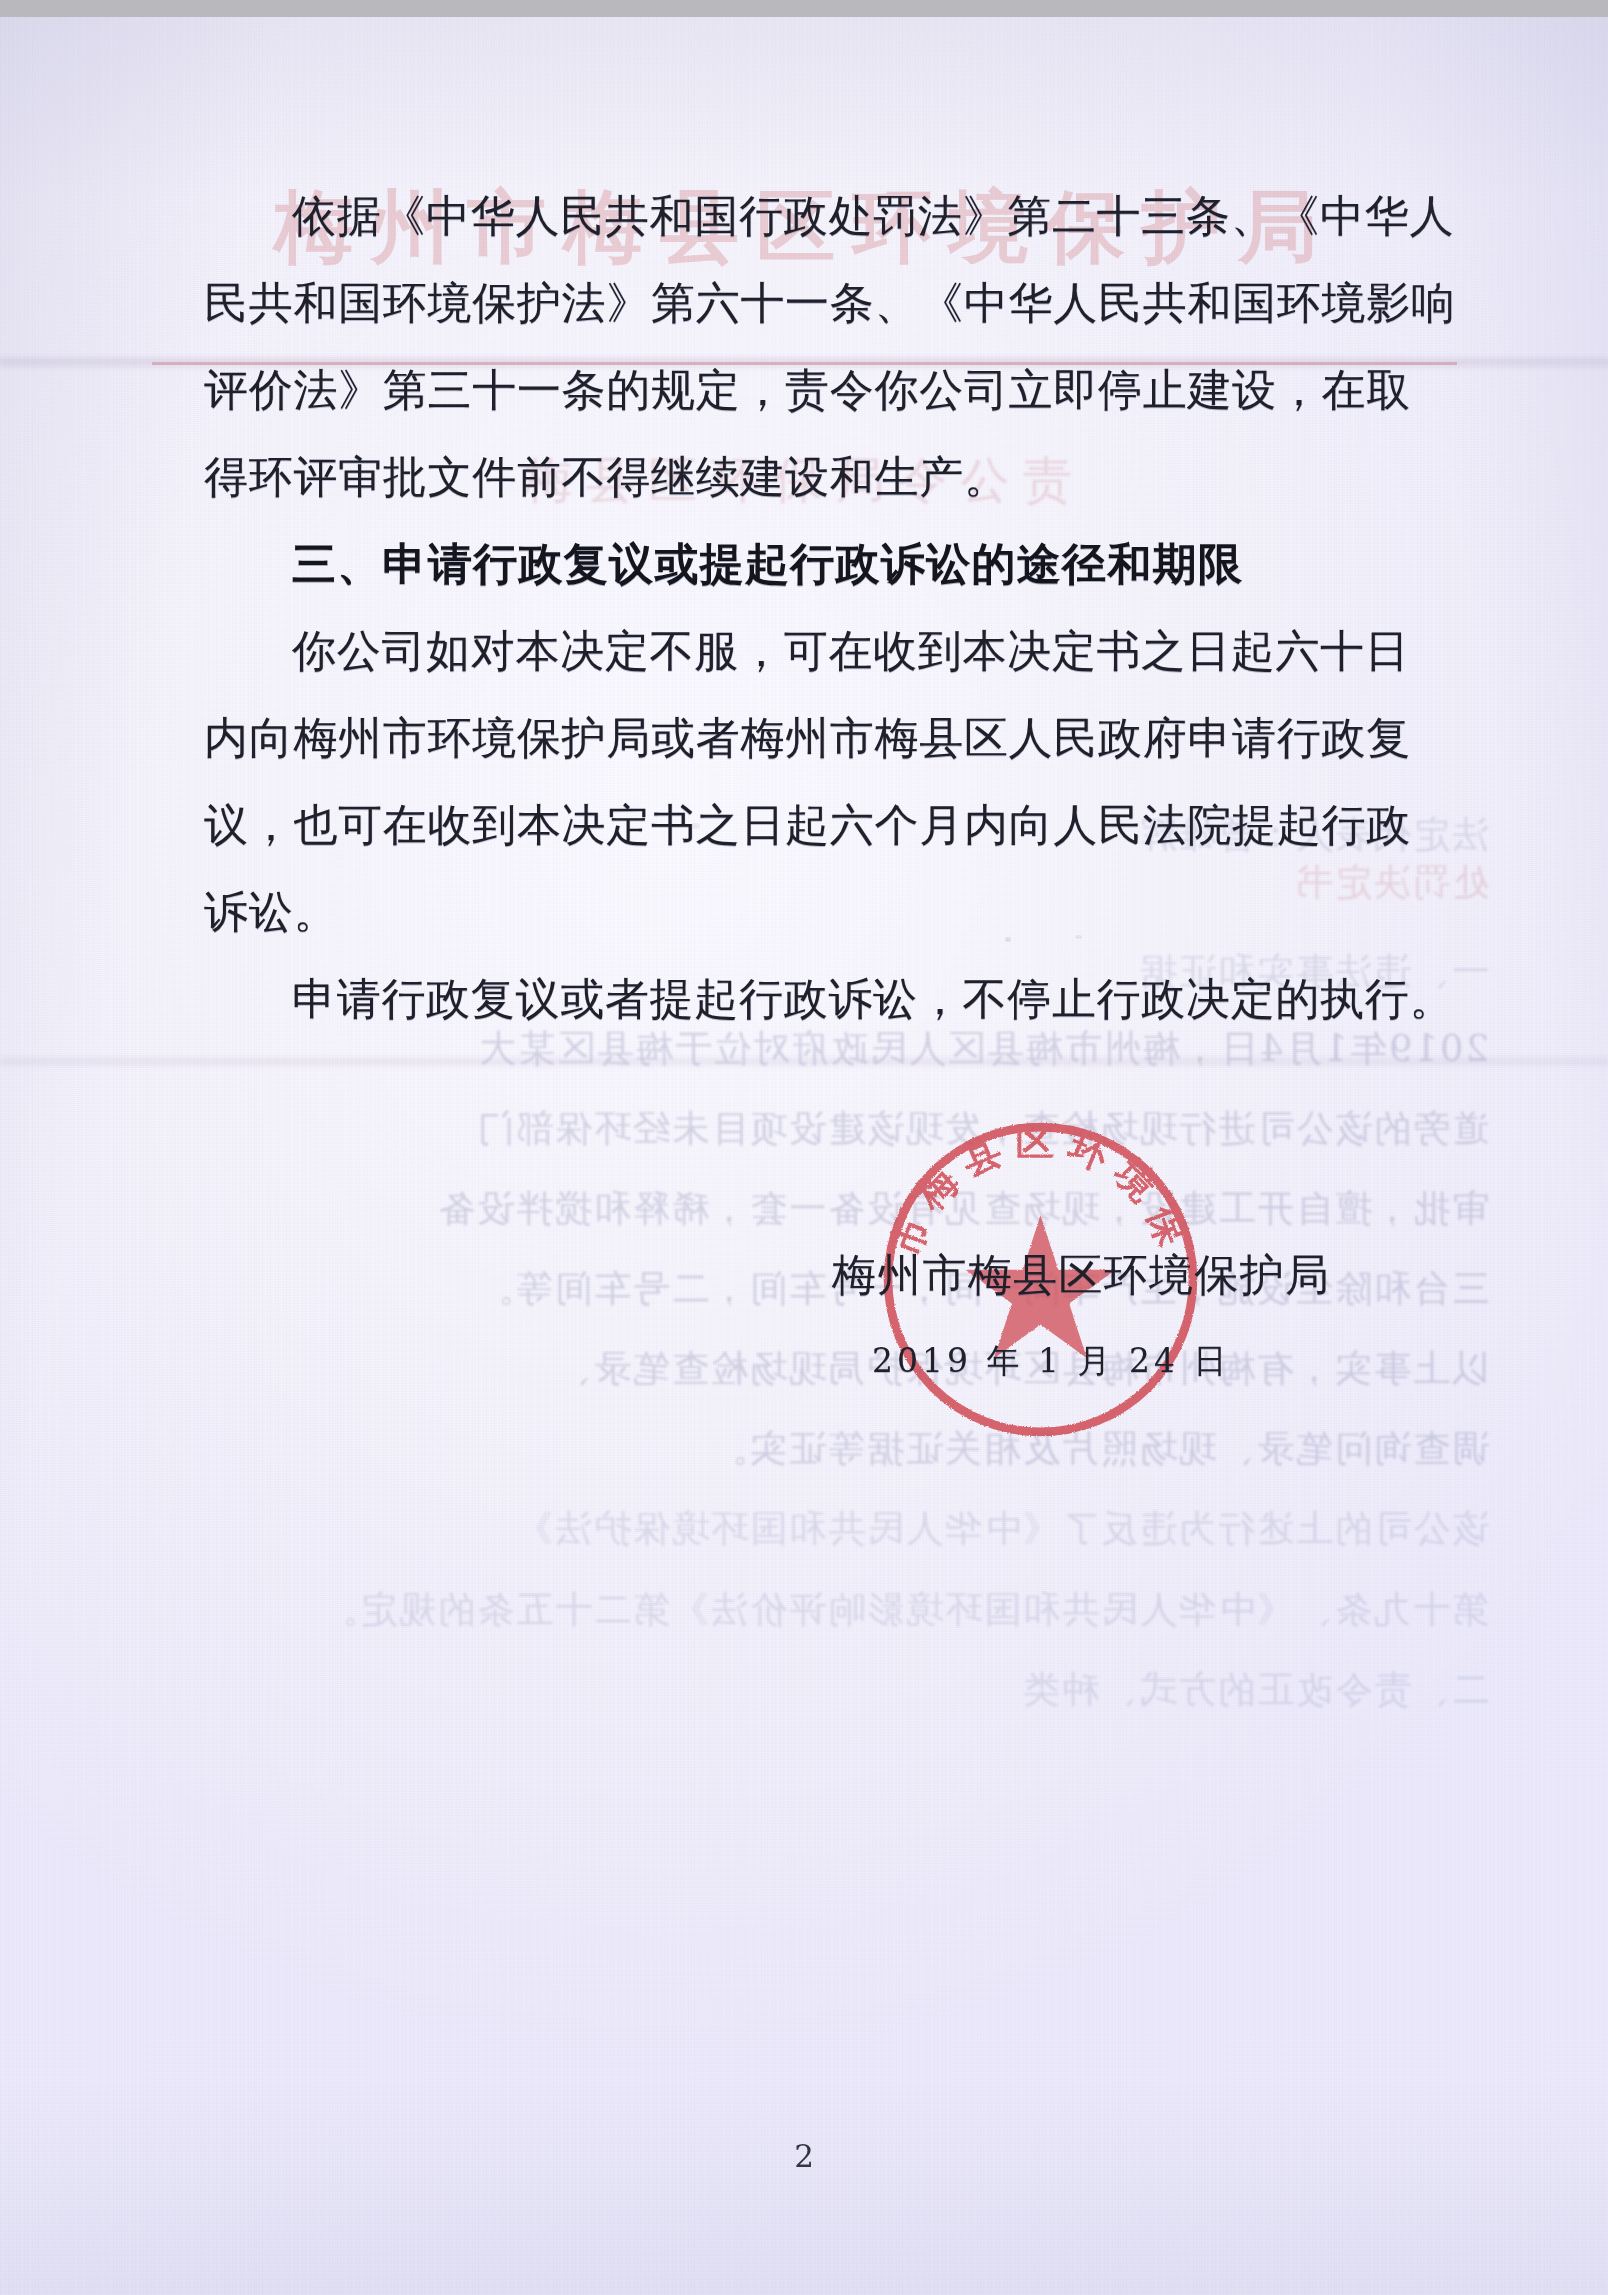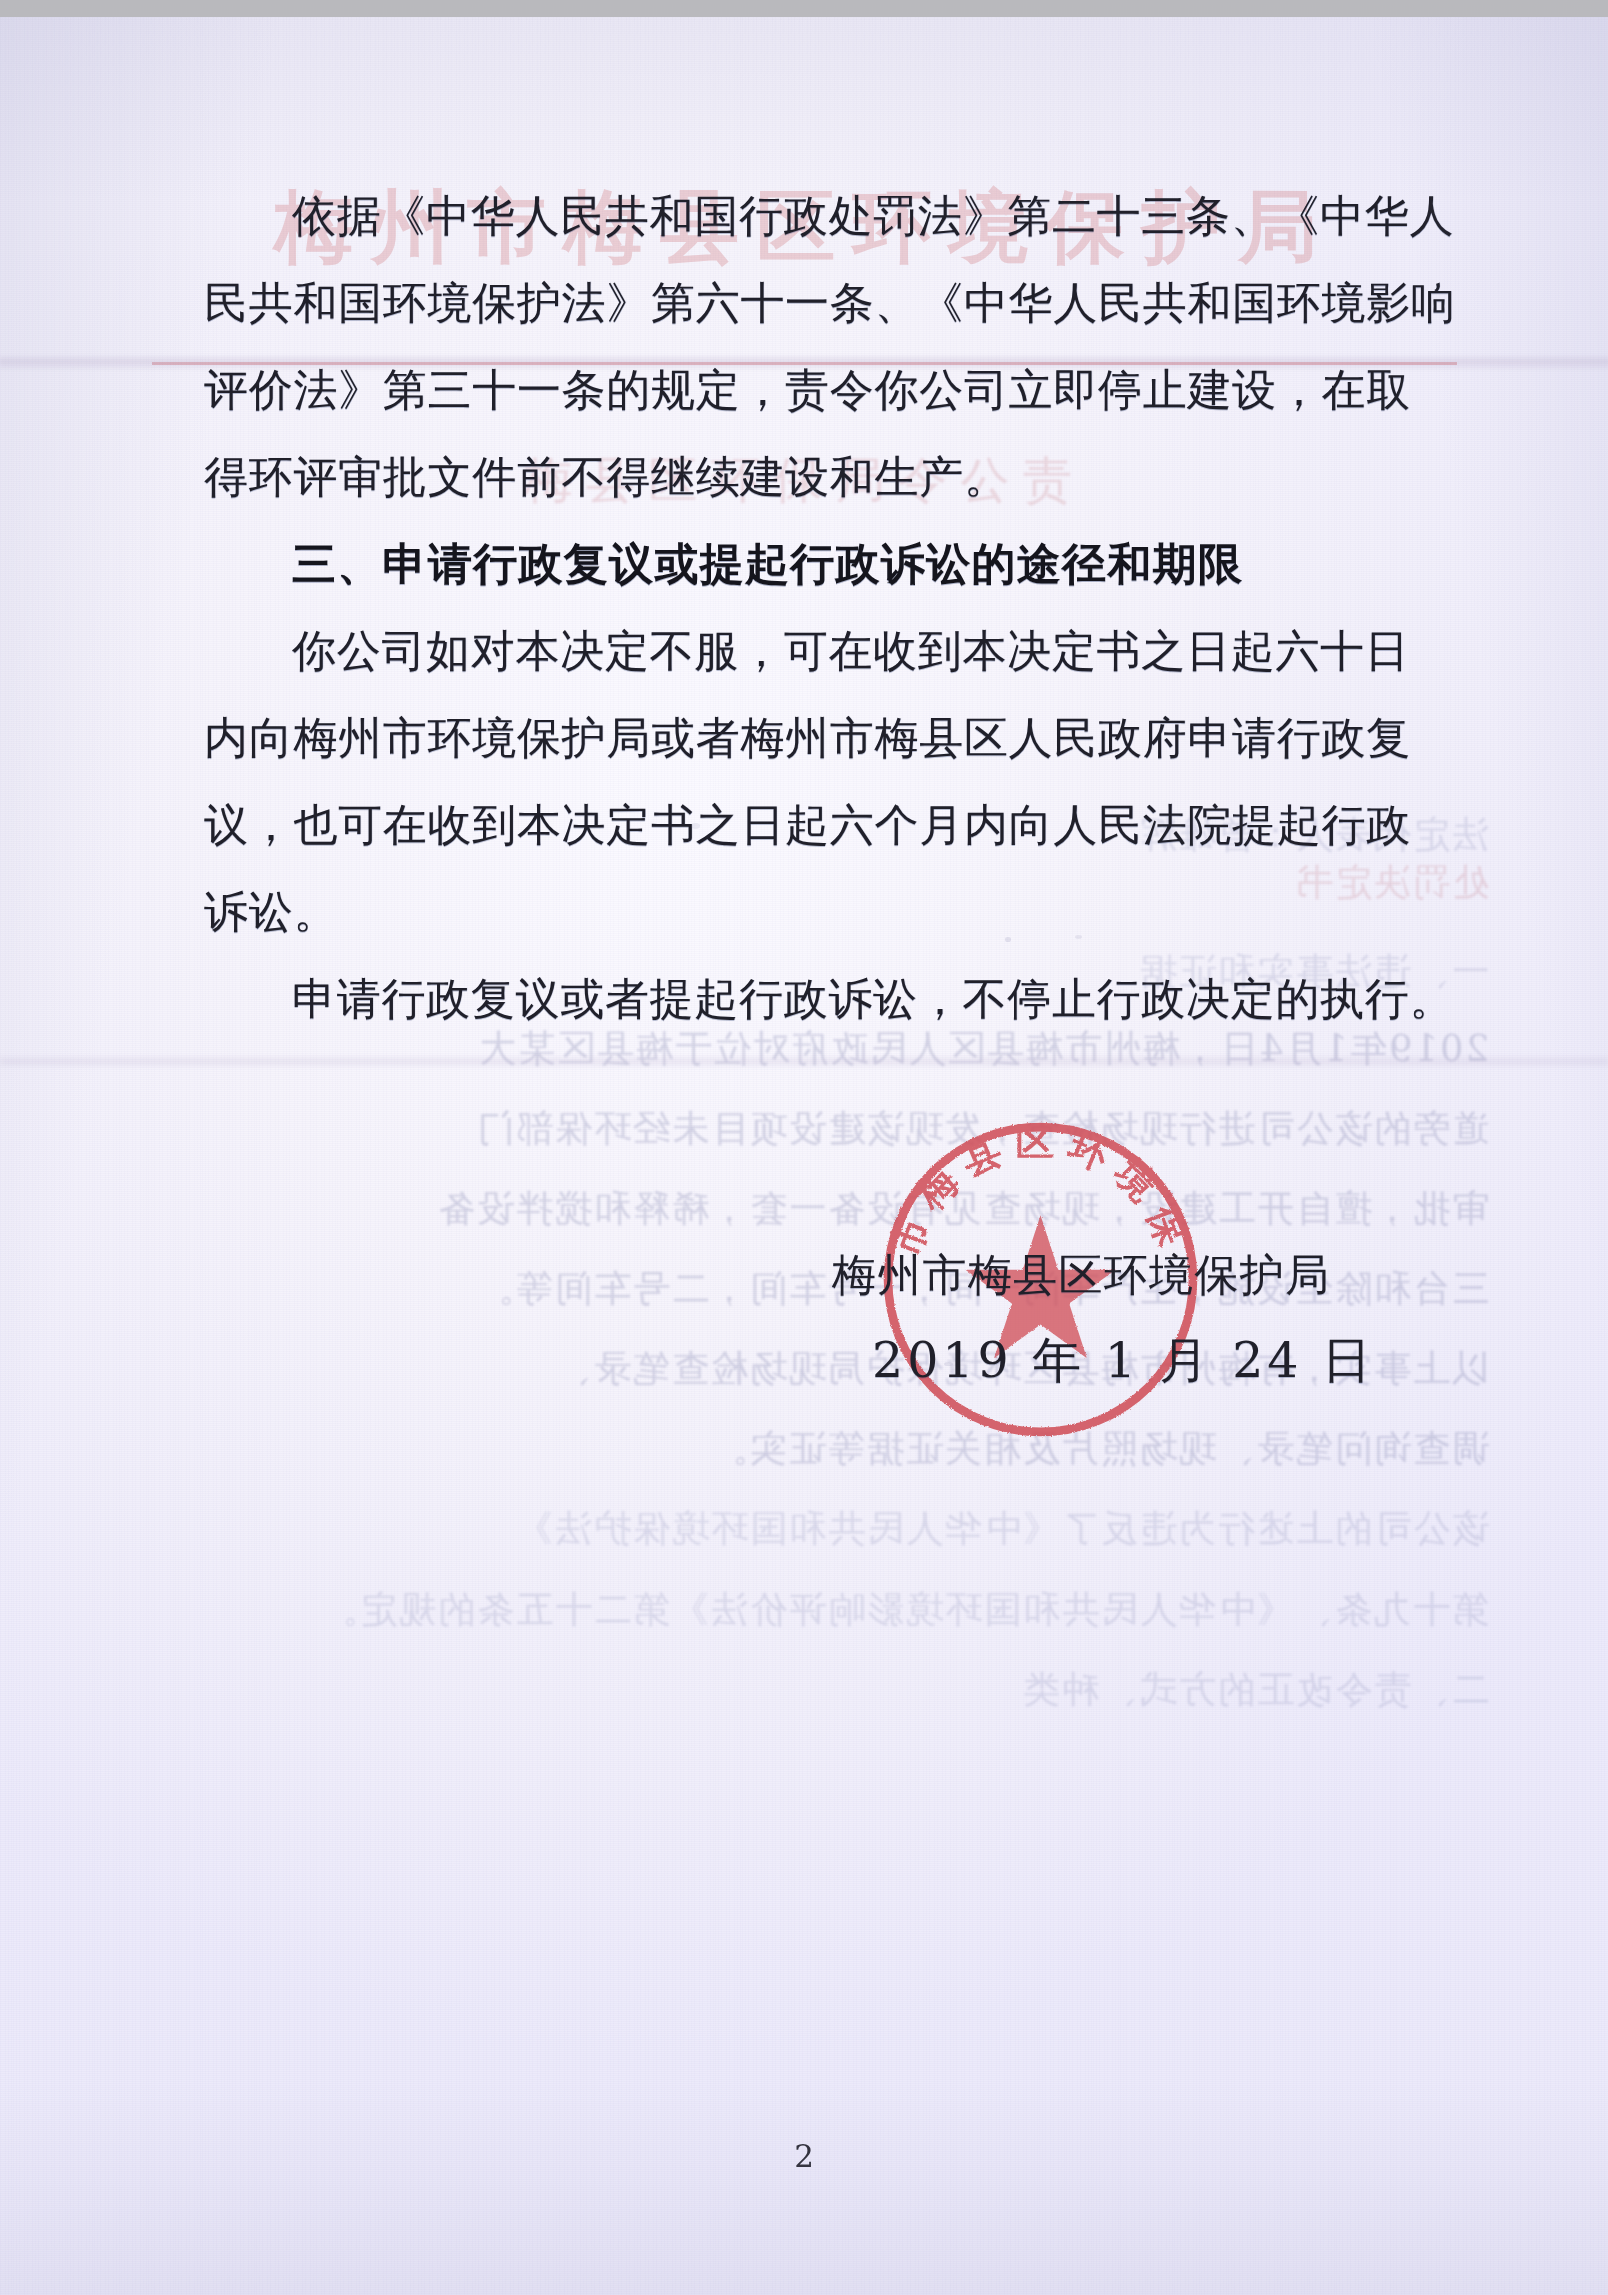--- a/index.html
+++ b/index.html
@@ -123,21 +123,21 @@
     color:#20202a;
     white-space:nowrap;
     text-shadow:0 0.7px 0 rgba(40,60,110,.28);
     z-index:6;
   }
   .sign .date{
     display:block;
     margin-top:10.7px;
     padding-left:40px;
     letter-spacing:4px;
-    font-size:49px;
+    font-size:33px;
   }
 
   
   .seal{
     position:absolute;
     left:876px;top:1098px;
     width:329px;height:329px;
     pointer-events:none;
     z-index:4;
     opacity:.93;

